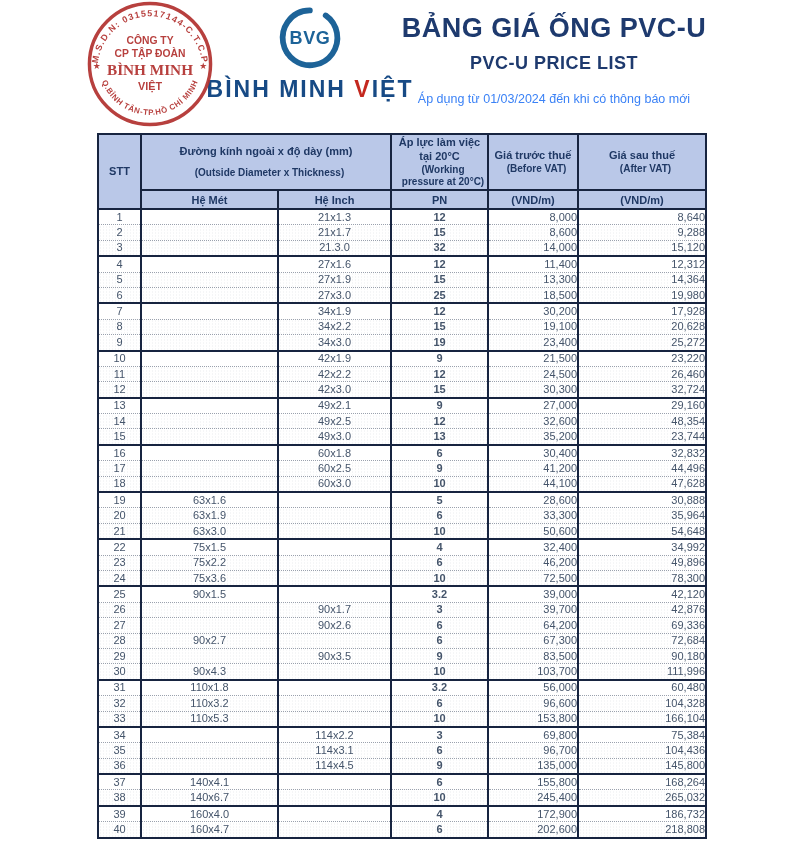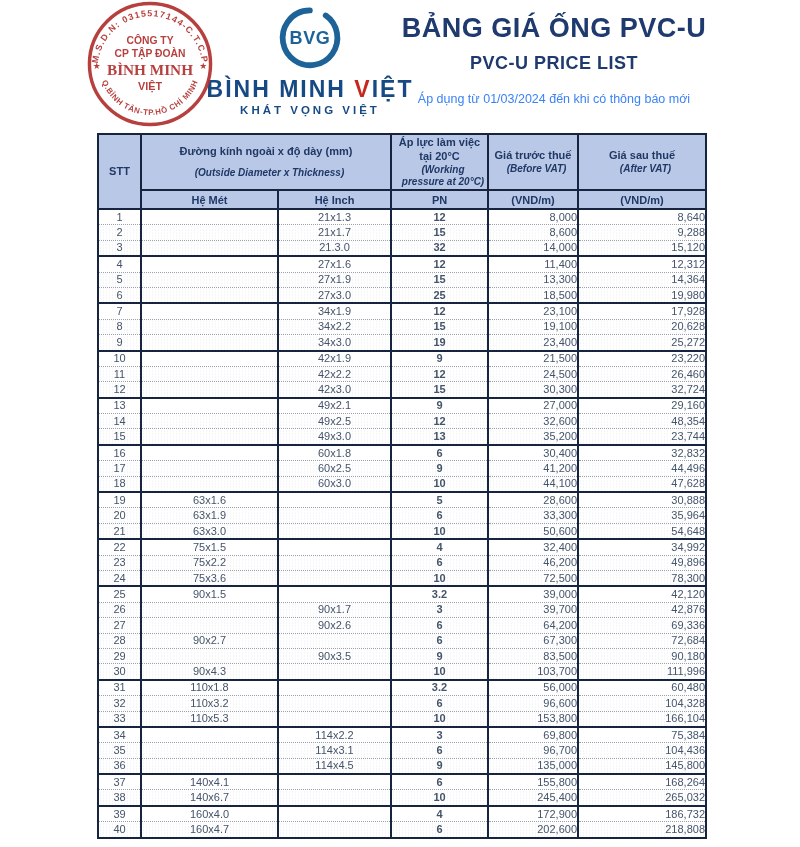--- a/index.html
+++ b/index.html
@@ -20,21 +20,21 @@
   .title-sub{font-size:18px;font-weight:bold;color:#1e3a6e;letter-spacing:.5px;margin-top:9px;}
   .title-note{font-size:12.5px;color:#3b82f6;margin-top:18px;}
 
   
   table.price{position:absolute;top:133px;left:97px;width:608px;border-collapse:collapse;table-layout:fixed;}
   table.price th,table.price td{border-left:2px solid #172440;border-right:2px solid #172440;padding:0;}
   table.price thead th{background:#bac8e8;color:#1f3864;border:2px solid #172440;vertical-align:middle;text-align:center;}
   tr.h1{height:56px;}
   tr.h2{height:19px;padding-left:24px;}
   .vi{font-weight:bold;font-size:11px;line-height:1.25;}
-  .en{font-style:italic;font-weight:bold;font-size:10px;line-height:1.2;padding-left:7px;}
+  .en{font-weight:bold;font-size:10px;line-height:1.2;padding-left:7px;}
   .gap{margin-top:9px;}
   tr.h2 th{font-weight:bold;font-size:11px;}
 
   table.price tbody td{height:14.4px;line-height:13px;font-size:11px;color:#44546a;border-top:1px dotted #9aa1ad;vertical-align:middle;}
   tbody tr.group-start td{border-top:2px solid #172440;}
   tbody tr:last-child td{border-bottom:2px solid #172440;}
   tbody tr.stipple td{background-image:radial-gradient(rgba(110,122,145,.14) 1px,transparent 1px);background-size:3px 3px;}
   td.c{text-align:center;}
   td.r{text-align:right;padding-right:7px;}
   td.pn{text-align:center;font-weight:bold;color:#2e4468;}
@@ -67,21 +67,20 @@
     </svg>
   </div>
 
   <div class="logo">
     <svg class="logo-mark" viewBox="0 0 100 100">
       <circle cx="50" cy="47" r="38" fill="none" stroke="#1d6398" stroke-width="8" stroke-linecap="round" stroke-dasharray="215 40" transform="rotate(-55 50 47)"></circle>
       <path d="M 18 70 A 41 41 0 0 1 14 40" fill="none" stroke="#1d6398" stroke-width="4.5" stroke-linecap="round"></path>
       <text x="50" y="56" font-size="25" font-weight="bold" fill="#1d6398" text-anchor="middle" letter-spacing="1">BVG</text>
     </svg>
     <div class="logo-name"><span>BÌNH MINH </span><span class="accent">V</span><span>IỆT</span></div>
-    <div class="logo-tagline">KHÁT VỌNG VIỆT</div>
   </div>
 
   <div class="title-block">
     <div class="title-main">BẢNG GIÁ ỐNG PVC-U</div>
     <div class="title-sub">PVC-U PRICE LIST</div>
     <div class="title-note">Áp dụng từ 01/03/2024 đến khi có thông báo mới</div>
   </div>
 </div>
 
 <table class="price">
@@ -168,21 +167,21 @@
     <td class="c">27x3.0</td>
     <td class="pn">25</td>
     <td class="r">18,500</td>
     <td class="r">19,980</td>
   </tr>
       <tr class="group-start">
     <td class="c">7</td>
     <td class="c"></td>
     <td class="c">34x1.9</td>
     <td class="pn">12</td>
-    <td class="r">23,100</td>
+    <td class="r">30,200</td>
     <td class="r">17,928</td>
   </tr>
       <tr class="stipple">
     <td class="c">8</td>
     <td class="c"></td>
     <td class="c">34x2.2</td>
     <td class="pn">15</td>
     <td class="r">19,100</td>
     <td class="r">20,628</td>
   </tr>

